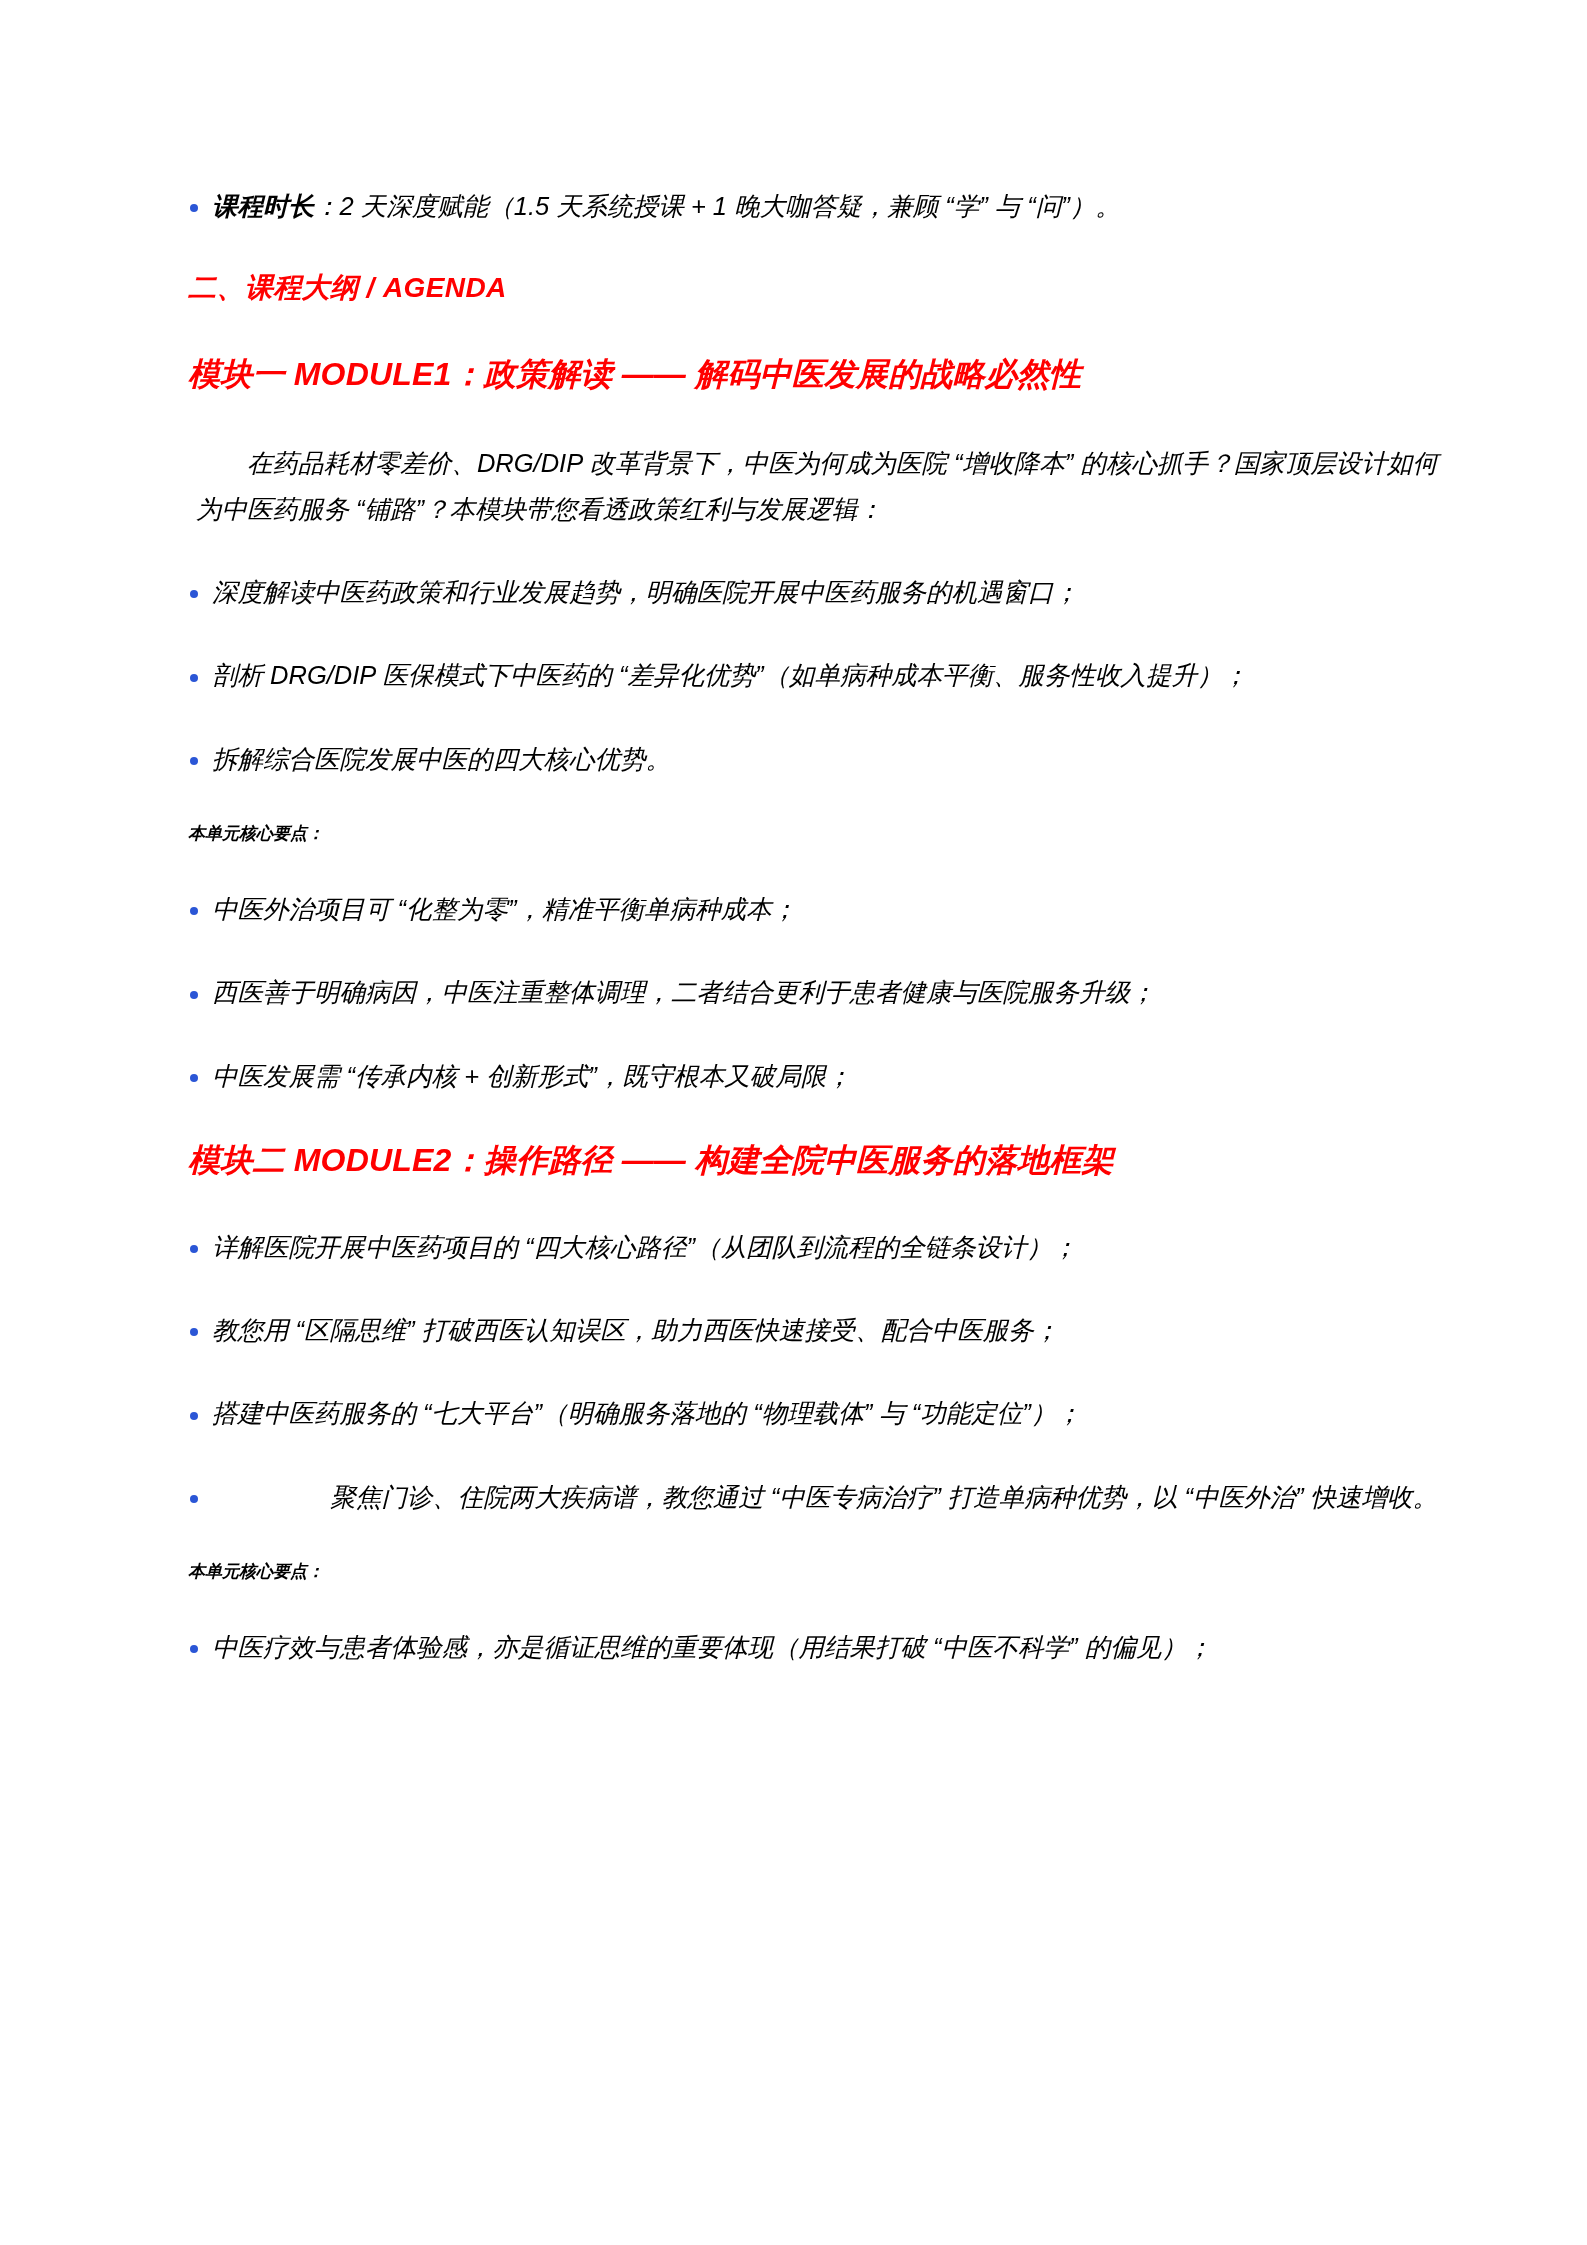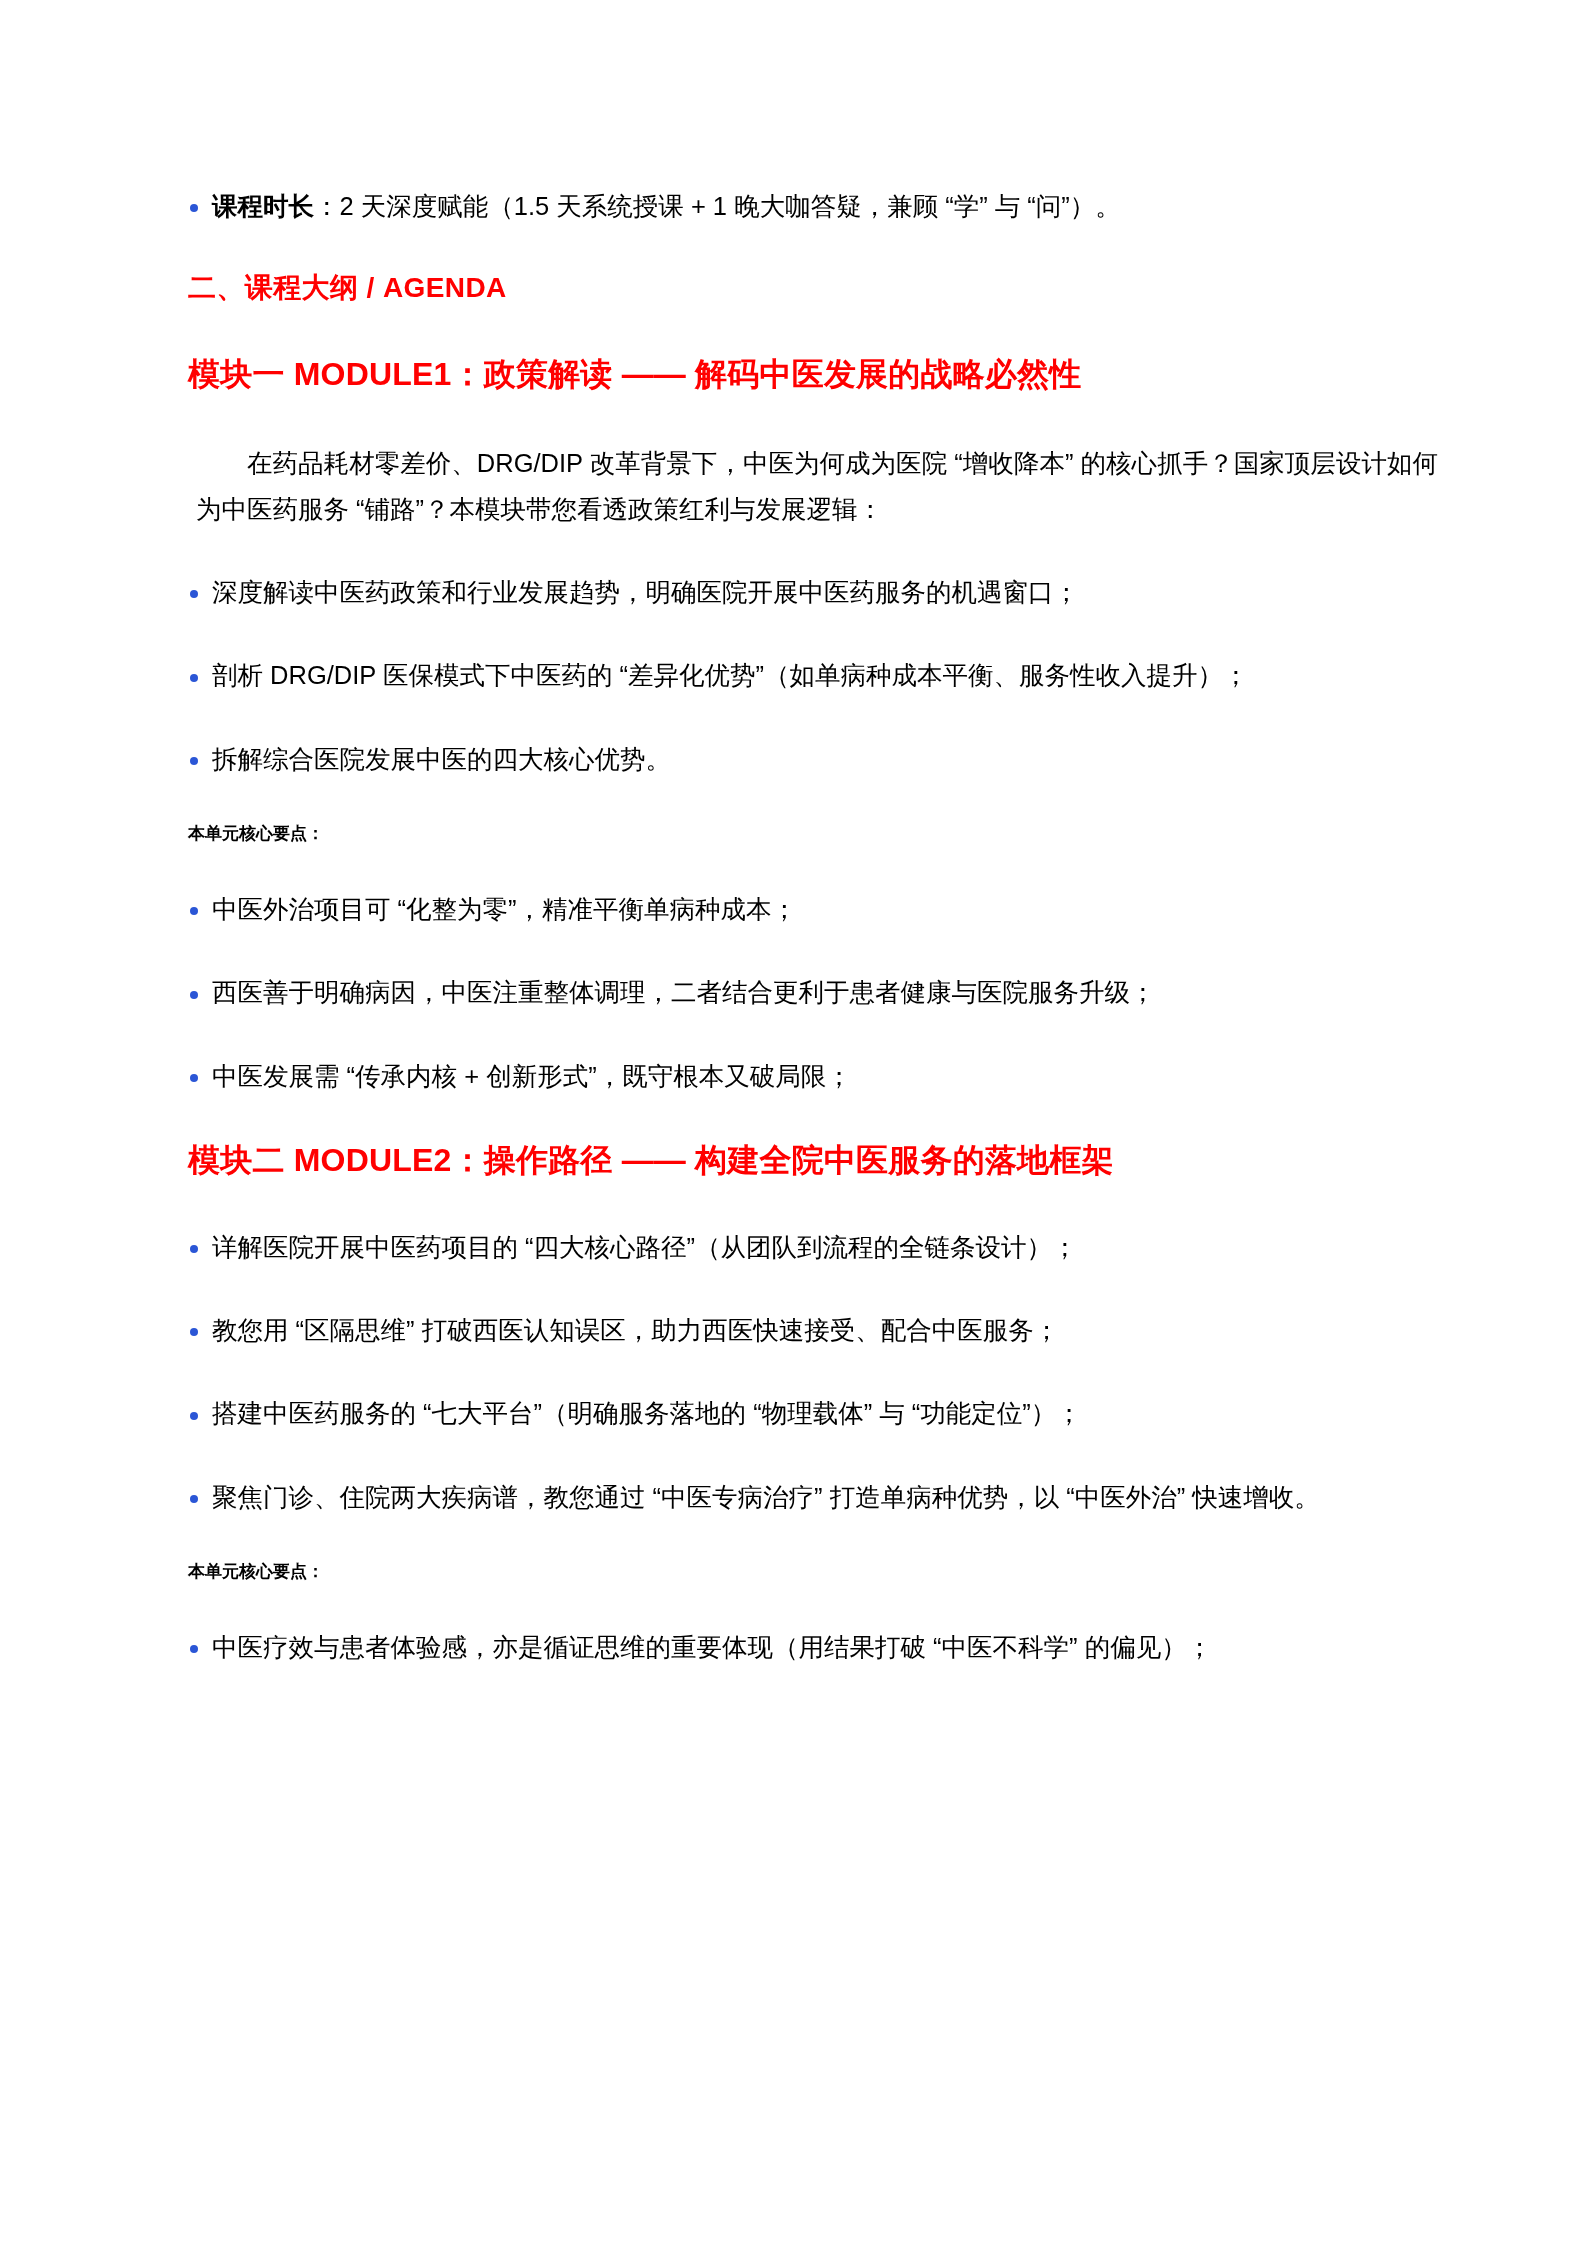--- a/index.html
+++ b/index.html
@@ -12,20 +12,21 @@
     color: #000000;
   }
   .page {
     position: relative;
     width: 1587px;
     height: 2245px;
     background: #ffffff;
     box-sizing: border-box;
     padding: 186px 150px 0 188px;
     overflow: hidden;
+    font-style: italic;
   }
   .doc-body {
     width: 1250px;
   }
 
   
   .bullet {
     position: relative;
     padding-left: 24px;
     margin: 0 0 42px 0;
@@ -40,20 +41,21 @@
     height: 8px;
     border-radius: 50%;
     background: #2b56d6;
   }
   .bullet .txt { display: block; }
 
   
   .bullet.indent-cont .txt {
     padding-left: 28px;
     text-indent: -28px;
+    text-align: right;
   }
 
   
   .h-red-major {
     color: #ff0000;
     font-weight: bold;
     font-size: 28px;
     margin: 0 0 46px 0;
     letter-spacing: 0.4px;
   }

